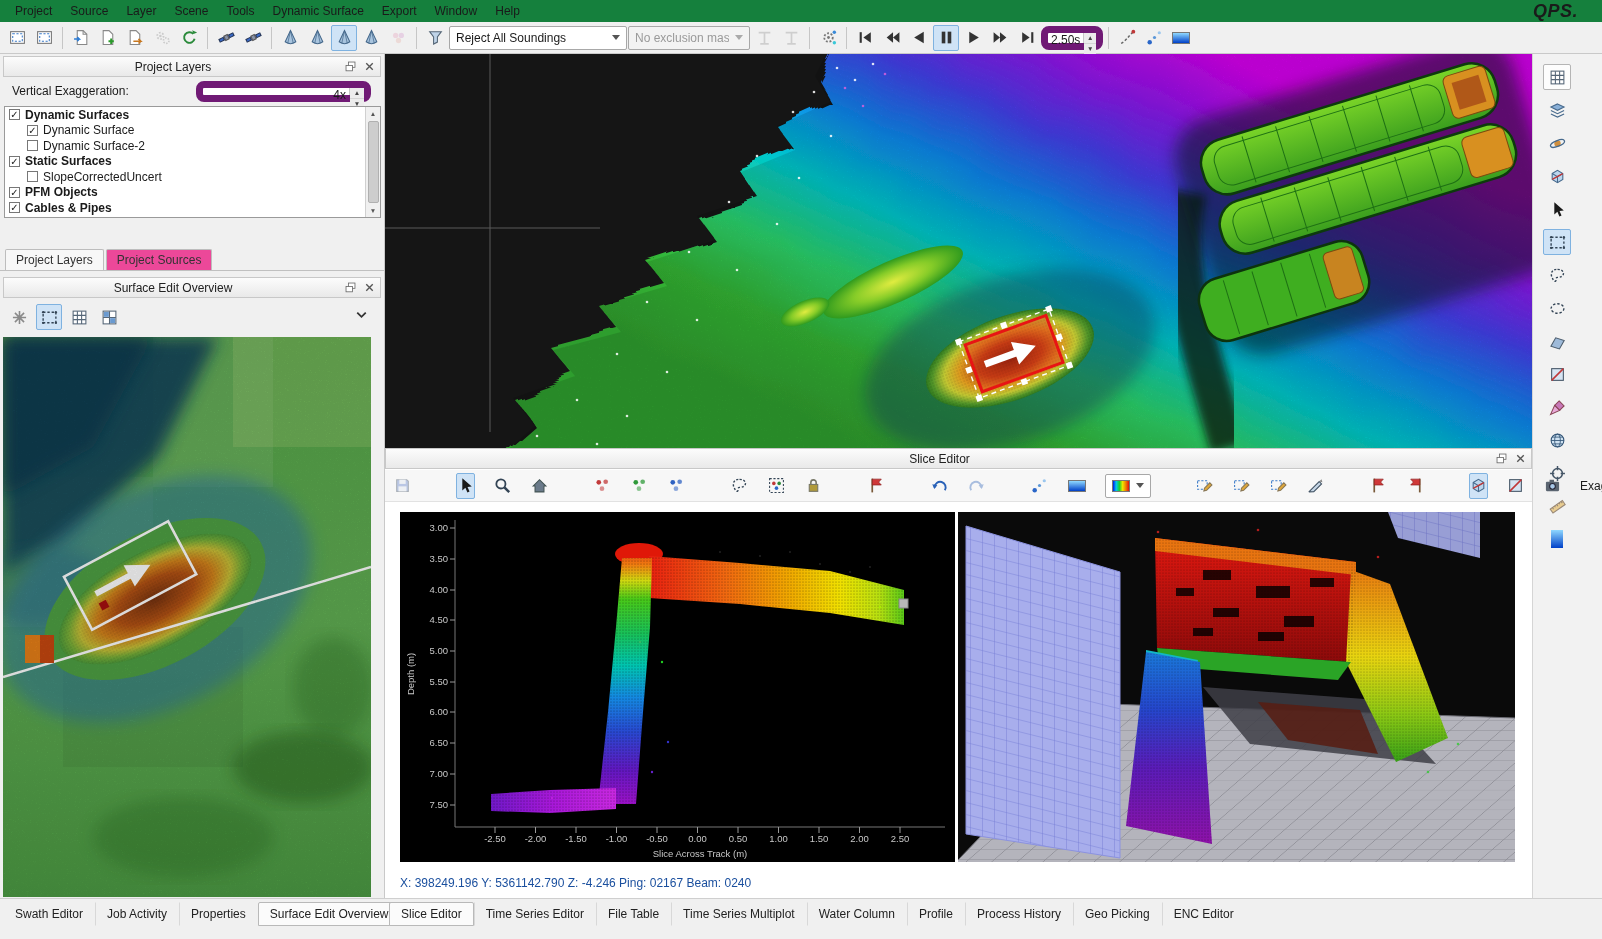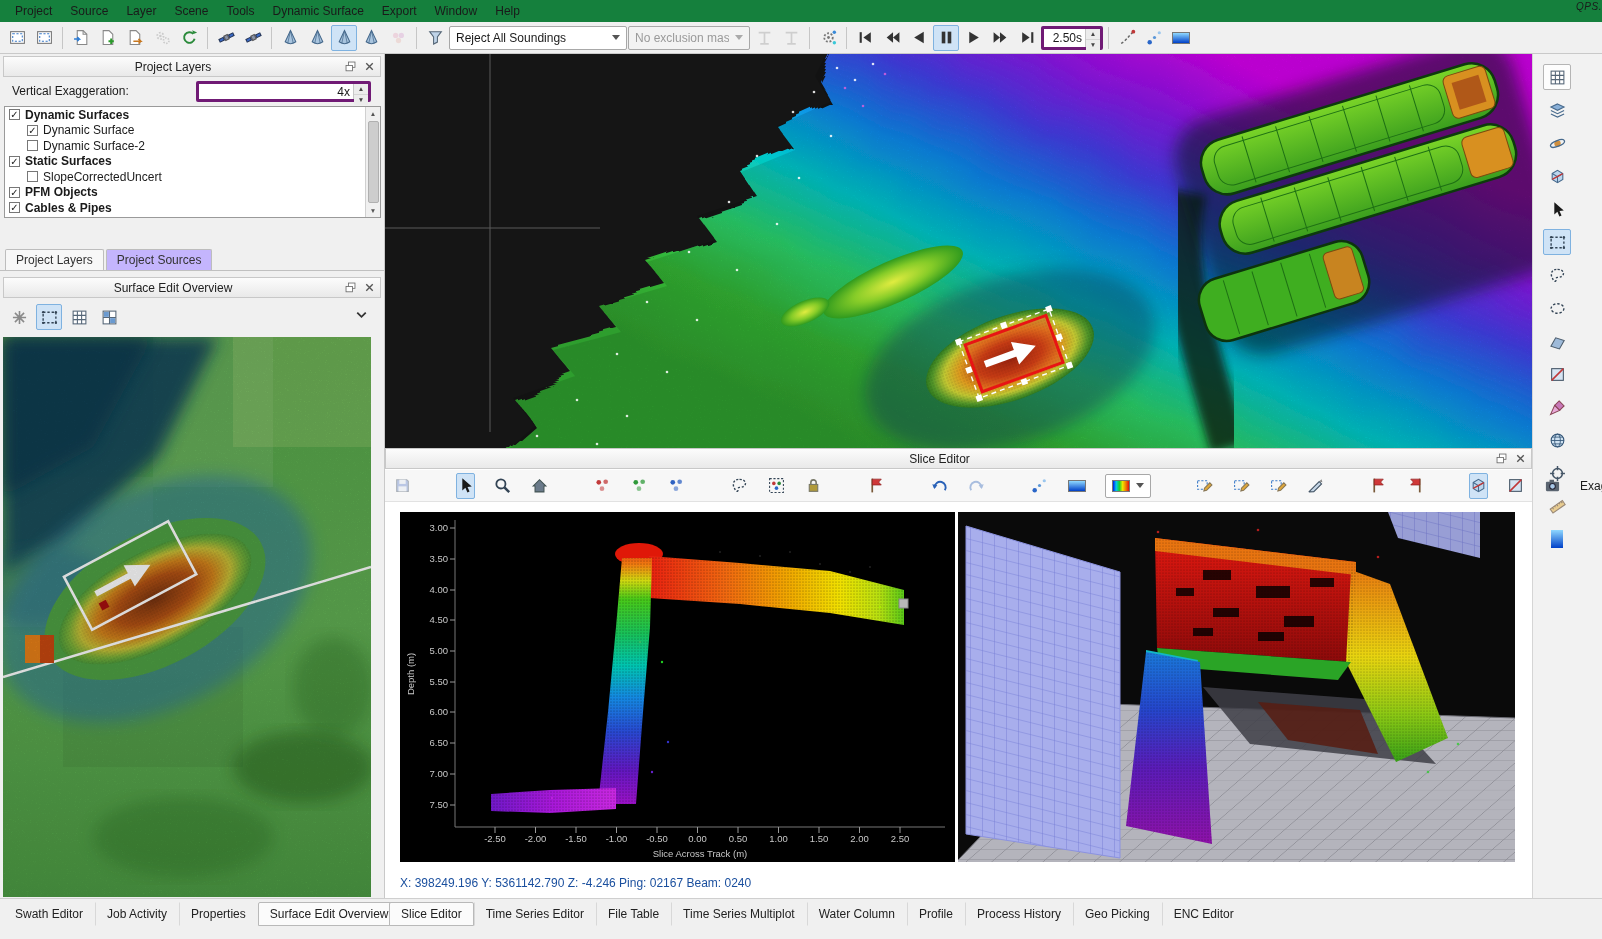--- a/index.html
+++ b/index.html
@@ -1,35 +1,35 @@
 <!DOCTYPE html>
 <html><head>
 <meta charset="utf-8">
 <style>
 *{margin:0;padding:0;box-sizing:border-box}
 body{font-family:"Liberation Sans",sans-serif;font-size:12px;color:#1a1a1a;background:#fff}
 .app{position:relative;width:1602px;height:939px;background:#f0f0f0;overflow:hidden}
 
 .menubar{position:absolute;left:0;top:0;width:100%;height:22px;background:#15803d;display:flex;align-items:center;padding-left:6px}
 .menu-item{padding:3px 9px;cursor:default}
-.brand{position:absolute;right:0;top:1px;font-weight:normal;font-style:italic;font-size:10px;letter-spacing:.5px}
+.brand{position:absolute;right:24px;top:1px;font-weight:bold;font-style:italic;font-size:18px;letter-spacing:.5px}
 .toolbar{position:absolute;left:0;top:22px;width:100%;height:32px;background:#f0f0f0;border-bottom:1px solid #c9c9c9;display:flex;align-items:center;padding:0 4px;gap:1px}
 .tbtn{width:26px;height:26px;border:1px solid transparent;border-radius:2px;display:flex;align-items:center;justify-content:center;background:transparent}
 .tbtn.pressed{background:#cfe3f6;border-color:#7fb2e0}
 .tbtn.disabled{opacity:.38}
 .tsep{width:1px;height:22px;background:#c6c6c6;margin:0 4px}
 .ic{width:17px;height:17px;display:block;color:#333}
 .flip{transform:scaleX(-1)}
 .ic.red{color:#c23a3a}.ic.green{color:#2f9a3a}.ic.blue{color:#2f62c2}
 .combo{height:24px;border:1px solid #a8a8a8;background:#fff;display:flex;align-items:center;padding:0 6px;gap:6px;border-radius:2px}
 .combo .combo-text{flex:1;white-space:nowrap;overflow:hidden}
 .combo.disabled{background:#f3f3f3;color:#9a9a9a}
 .carrow{width:0;height:0;border-left:4px solid transparent;border-right:4px solid transparent;border-top:5px solid #555}
 .combo.disabled .carrow{border-top-color:#aaa}
-.spinbox{height:24px;border:3px solid #701a75;background:#fff;display:flex;align-items:center;border-radius:2px}
+.spinbox{height:24px;border:7px solid #701a75;background:#fff;display:flex;border-radius:8px}
 .spin-val{flex:1;text-align:right;padding:0 3px}
 .spin-btns{width:15px;height:100%;display:flex;flex-direction:column;border-left:1px solid #c8c8c8}
 .sb{flex:1;font-size:6.5px;line-height:10px;text-align:center;color:#444;background:#ececec;border-bottom:1px solid #d5d5d5}
 .sb:last-child{border-bottom:none}
 .cbar{width:18px;height:12px;border:1px solid #777;display:block}
 .cbar-rainbow{background:linear-gradient(90deg,#0018e8,#00c8f0,#18d028,#f0e800,#f08000,#e01010)}
 .cbar-blue{background:linear-gradient(180deg,#8fd8ff,#0040c8)}
 .cbar-v{width:12px;height:18px;background:linear-gradient(180deg,#8fd8ff,#0040c8)}
 
 .panel-header{position:absolute;height:21px;background:linear-gradient(#fcfcfc,#e9e9e9);border:1px solid #c8c8c8;display:flex;align-items:center}
@@ -42,21 +42,21 @@
 .ve-spin{position:absolute;right:13px;top:27px;width:175px;height:21px}
 .tree{position:absolute;left:4px;top:52px;width:377px;height:112px;border:1px solid #9a9a9a;background:#fff;overflow:hidden}
 .trow{height:15.5px;display:flex;align-items:center;gap:5px;padding-left:4px}
 .trow.ind1{padding-left:22px}
 .cb{width:11px;height:11px;border:1px solid #777;background:#fff;font-size:10px;line-height:9px;text-align:center;color:#222;flex:none}
 .tlabel.bold{font-weight:bold}
 .vsb{position:absolute;right:0;top:0;bottom:0;width:15px;background:#f0f0f0;border-left:1px solid #d0d0d0;display:flex;flex-direction:column;align-items:center}
 .vsb .sbtn{font-size:6.5px;color:#555;height:13px;line-height:13px}
 .vsb .thumb{width:11px;flex:1;margin:1px 0;background:#cdcdcd;border:1px solid #b0b0b0;border-radius:2px}
 .ltabs{position:absolute;left:0;top:194px;width:100%;height:23px;border-bottom:1px solid #c0c0c0;display:flex;align-items:flex-end;padding-left:5px;gap:2px}
-.ltab{padding:3px 10px;background:#c4b5fd;border:1px solid #bdbdbd;border-bottom:none;border-radius:2px 2px 0 0;color:#333}
+.ltab{padding:3px 10px;background:#ec4899;border:1px solid #bdbdbd;border-bottom:none;border-radius:2px 2px 0 0;color:#333}
 .ltab.active{background:#f7f7f7;font-weight:normal}
 .seo-header{left:3px;top:223px;right:3px}
 .seo-toolbar{position:absolute;left:0;top:246px;width:100%;height:34px;display:flex;align-items:center;gap:4px;padding-left:6px}
 .seo-chevron{position:absolute;right:14px;top:252px}
 .seo-canvas{position:absolute;left:3px;top:283px;width:368px;height:560px}
 
 .scene{position:absolute;left:385px;top:54px;width:1147px;height:394px;background:#151515}
 
 .rtoolbar{position:absolute;left:1532px;top:54px;width:70px;height:844px;background:#f2f2f2;border-left:1px solid #d5d5d5}
 .rcol{display:flex;flex-direction:column;align-items:center;gap:7px;padding-top:10px;width:40px;margin-left:4px}

